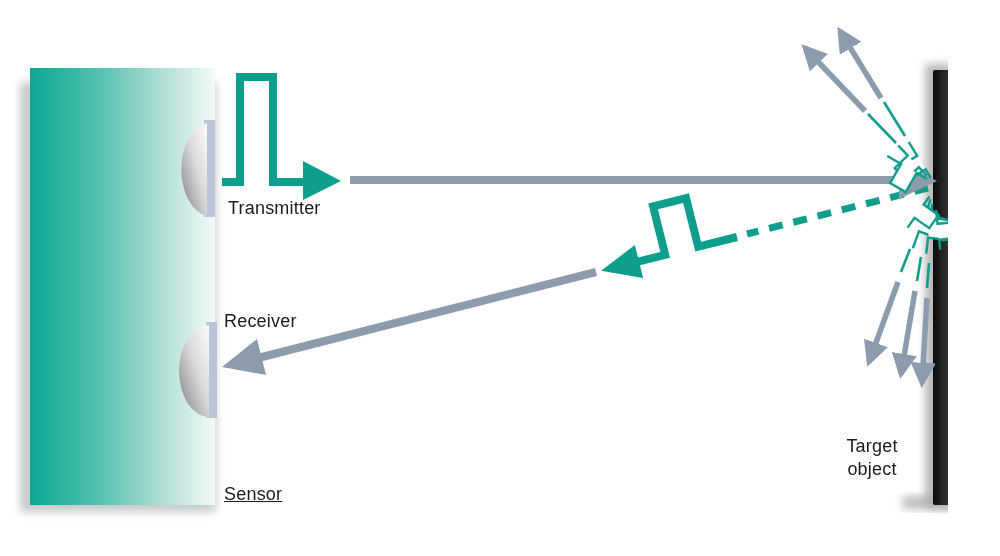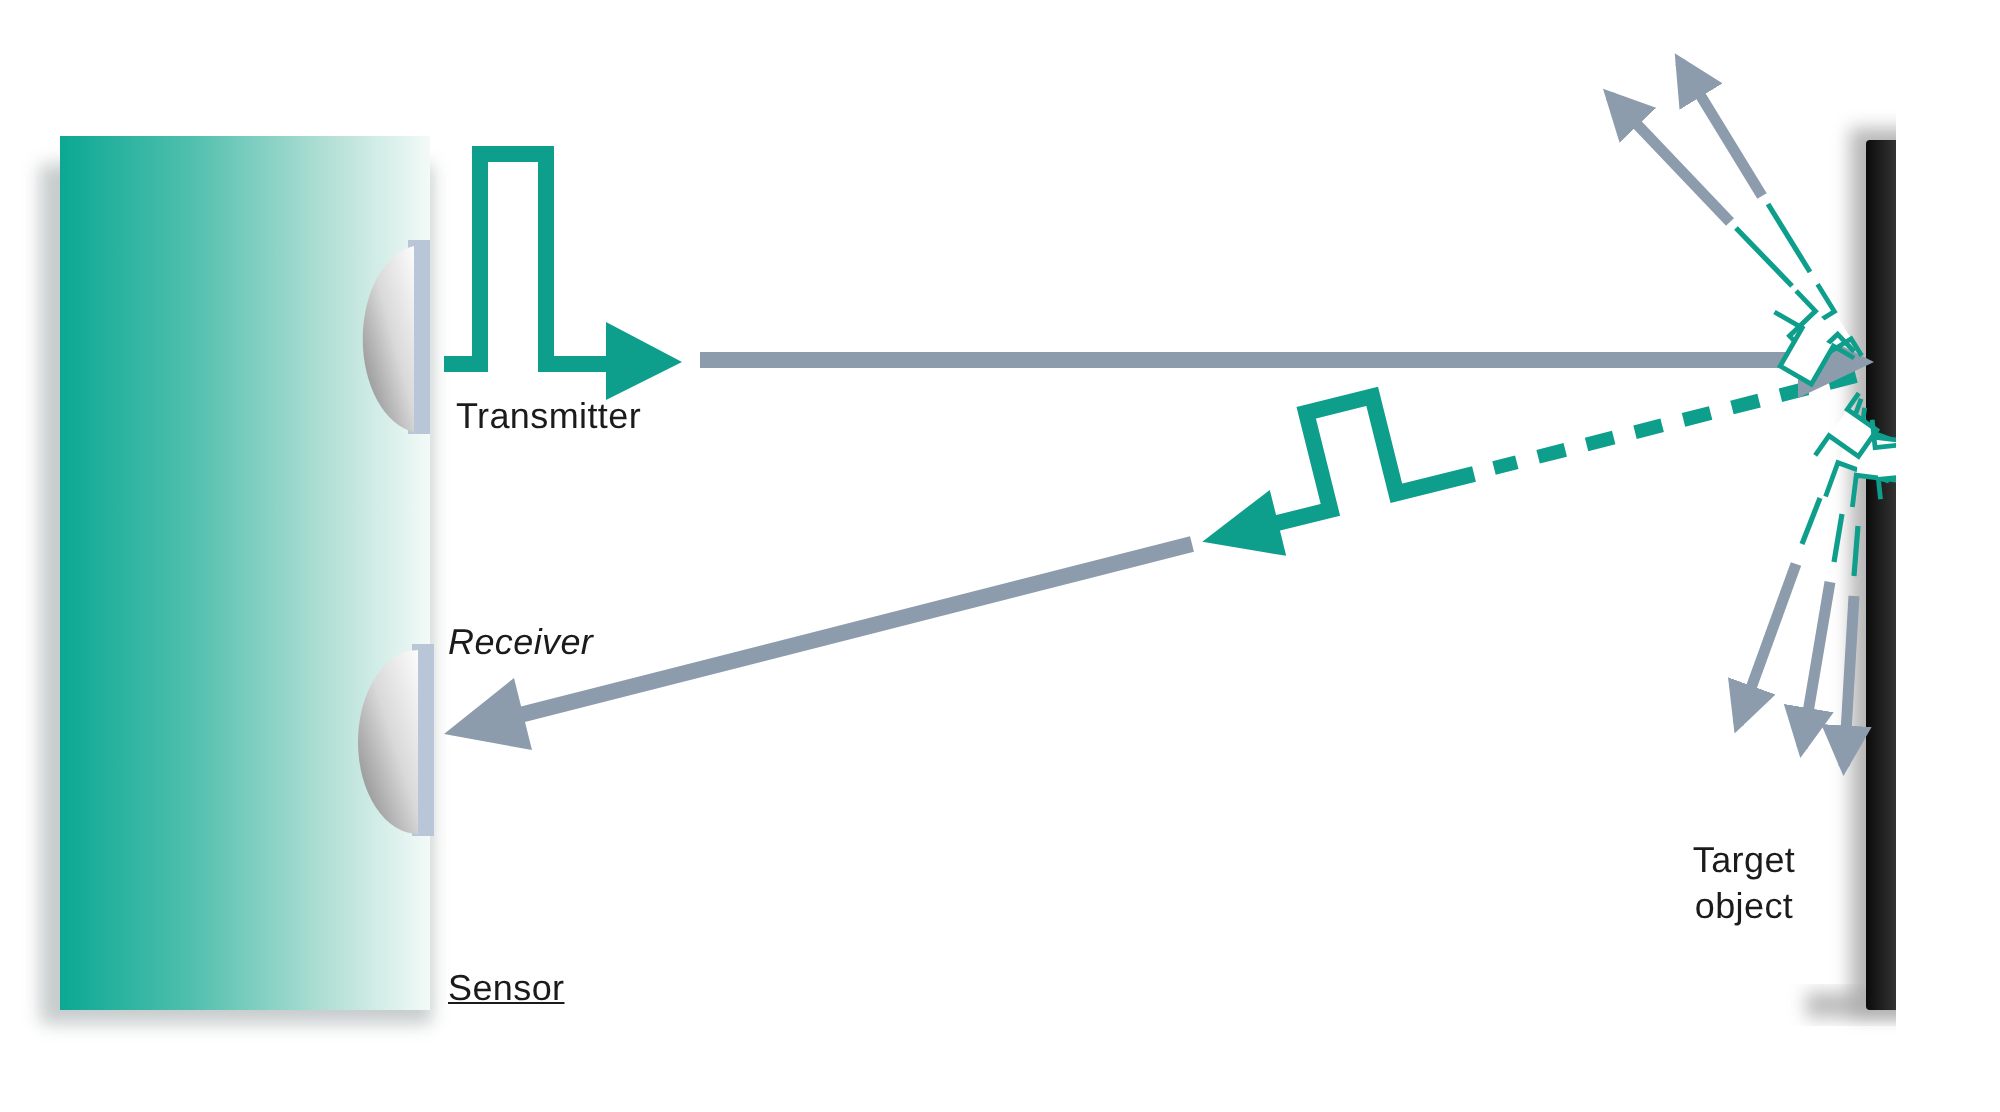--- a/index.html
+++ b/index.html
@@ -120,16 +120,16 @@
       <line x1="910" y1="249" x2="901" y2="272" stroke="#0E9E8C" stroke-width="2.6"></line>
       <line x1="898" y1="282" x2="869" y2="362" stroke="#8C9CAD" stroke-width="5.5" marker-end="url(#grayHead)"></line>
       <line x1="921" y1="257" x2="917" y2="281" stroke="#0E9E8C" stroke-width="2.6"></line>
       <line x1="915" y1="291" x2="901" y2="374" stroke="#8C9CAD" stroke-width="5.5" marker-end="url(#grayHead)"></line>
       <line x1="929" y1="263" x2="927" y2="288" stroke="#0E9E8C" stroke-width="2.6"></line>
       <line x1="927" y1="298" x2="922" y2="383" stroke="#8C9CAD" stroke-width="5.5" marker-end="url(#grayHead)"></line>
     </g>
   </svg>
 
   <div class="label" style="left:228px;top:197px;">Transmitter</div>
-  <div class="label" style="left:224px;top:310px;font-style:italic;">Receiver</div>
+  <div class="label" style="left:224px;top:310px;">Receiver</div>
   <div class="label" style="left:224px;top:483px;text-decoration:underline;">Sensor</div>
-  <div class="label center" style="left:837px;top:419px;width:70px;"><span>Target</span><br><span>object</span></div>
+  <div class="label center" style="left:837px;top:435px;width:70px;"><span>Target</span><br><span>object</span></div>
 </div>
 
 </body></html>

